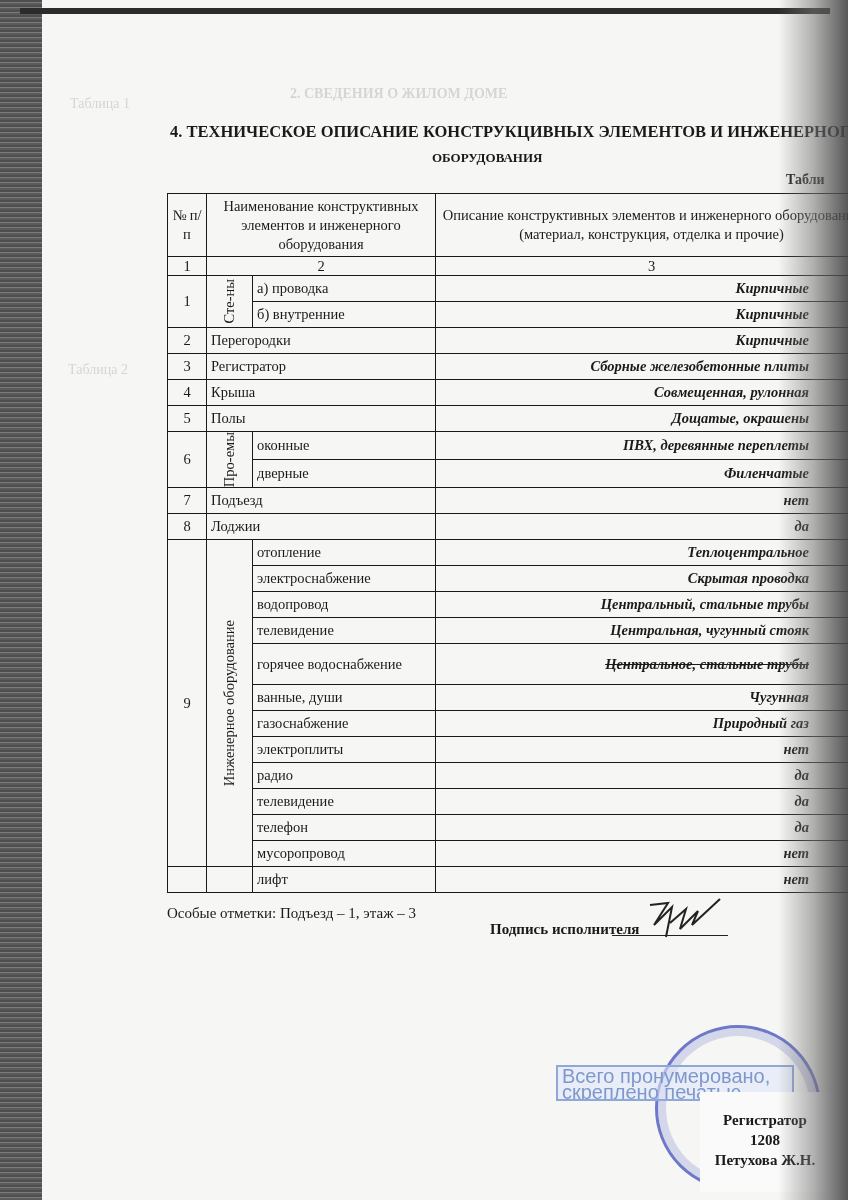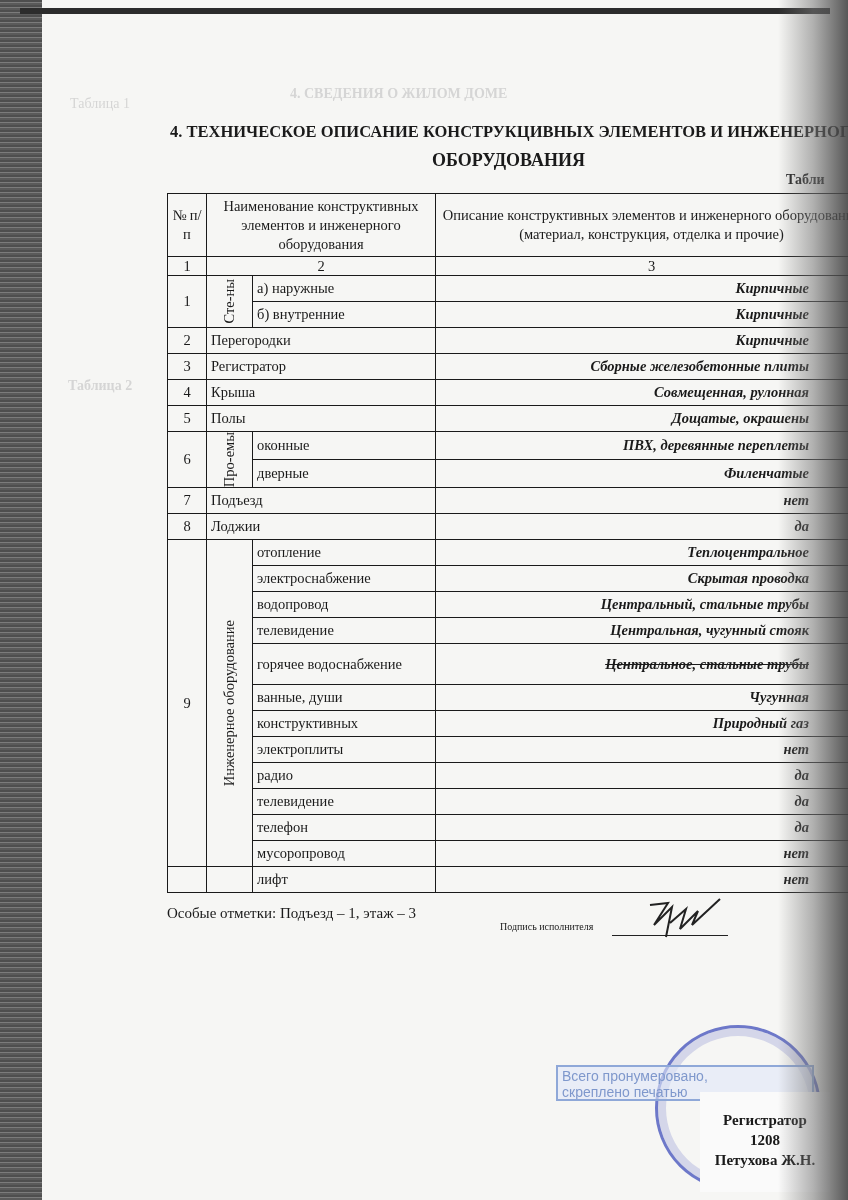--- a/index.html
+++ b/index.html
@@ -24,21 +24,21 @@
   }
   .ghost {
     position: absolute; color: #c8c8c8; font-size: 14px; opacity: 0.7;
   }
   .title {
     position: absolute; left: 170px; top: 122px; width: 680px;
     font-size: 16.5px; font-weight: bold; white-space: nowrap;
   }
   .title2 {
     position: absolute; left: 432px; top: 150px;
-    font-size: 18px; font-weight: bold; white-space: nowrap;
+    font-size: 13px; font-weight: bold; white-space: nowrap;
   }
   .tabl-label {
     position: absolute; left: 786px; top: 172px;
     font-size: 14px; font-weight: bold; white-space: nowrap; color: #222;
   }
   table.main {
     position: absolute; left: 167px; top: 193px;
     border-collapse: collapse; table-layout: fixed;
     width: 700px;
     font-size: 14.5px;
@@ -54,52 +54,52 @@
   }
   table.main tr.head td { height: 62px; text-align: center; white-space: normal; line-height: 19px; }
   .vert {
     writing-mode: vertical-rl; transform: rotate(180deg);
     white-space: nowrap; margin: 0 auto; line-height: 15px;
   }
   .notes {
     position: absolute; left: 167px; top: 905px; font-size: 15px; white-space: nowrap; font-family: Liberation Serif, serif;
   }
   .sig-label {
-    position: absolute; left: 500px; top: 921px; font-size: 10px; white-space: nowrap;
+    position: absolute; left: 490px; top: 921px; font-size: 15px; white-space: nowrap; font-weight: bold;
   }
   .sig-line {
     position: absolute; left: 612px; top: 935px; width: 116px; border-bottom: 1px solid #222;
   }
   .sig-scribble { position: absolute; left: 640px; top: 895px; }
   .blue-stamp {
-    position: absolute; left: 556px; top: 1065px; width: 258px; height: 36px;
-    border: 2px solid #8fa8d8; color: #7f98cc; font-size: 14px; line-height: 16px;
+    position: absolute; left: 556px; top: 1065px; width: 238px; height: 36px;
+    border: 2px solid #8fa8d8; color: #7f98cc; font-size: 20px; line-height: 16px;
     padding: 1px 4px; box-sizing: border-box; background: rgba(225,232,248,0.6);
     font-family: "Liberation Sans", sans-serif; white-space: nowrap; overflow: hidden;
   }
   .round-seal {
     position: absolute; left: 655px; top: 1025px; width: 160px; height: 160px;
     border-radius: 50%; border: 3px solid #6d78c9;
     box-shadow: inset 0 0 0 8px rgba(110,120,200,0.25);
   }
   .reg-box {
     position: absolute; left: 700px; top: 1092px; width: 130px; height: 100px;
     background: #fafafa; text-align: center; font-weight: bold; font-size: 15px;
     line-height: 20px; padding-top: 18px; box-sizing: border-box;
   }
 </style>
 </head>
 <body>
 
 <div class="left-edge"></div>
 <div class="top-edge"></div>
 
-<div class="ghost" style="left:290px;top:86px;font-weight:bold;">4. СВЕДЕНИЯ О ЖИЛОМ ДОМЕ</div>
+<div class="ghost" style="left:290px;top:86px;font-weight:bold;">2. СВЕДЕНИЯ О ЖИЛОМ ДОМЕ</div>
 <div class="ghost" style="left:70px;top:96px;font-weight:normal;">Таблица 1</div>
-<div class="ghost" style="left:68px;top:378px;font-weight:bold;">Таблица 2</div>
+<div class="ghost" style="left:68px;top:362px;font-weight:normal;">Таблица 2</div>
 
 <div class="title">4. ТЕХНИЧЕСКОЕ ОПИСАНИЕ КОНСТРУКЦИВНЫХ ЭЛЕМЕНТОВ И ИНЖЕНЕРНОГО</div>
 <div class="title2">ОБОРУДОВАНИЯ</div>
 <div class="tabl-label">Табли</div>
 
 <table class="main">
   <colgroup>
     <col style="width:39px">
     <col style="width:46px">
     <col style="width:183px">
@@ -115,21 +115,21 @@
     <td class="c" style="height:18px">1</td>
     <td class="c" colspan="2" style="height:18px">2</td>
     <td class="c" style="height:18px">3</td>
   </tr>
 
   <tr>
     <td class="c" rowspan="2">1</td>
     <td class="c" rowspan="2">
           <div class="vert">Сте-ны</div>
         </td>
-    <td>а) наружные</td>
+    <td>а) проводка</td>
     <td class="val">Кирпичные</td>
   </tr>
   <tr>
     <td>б) внутренние</td>
     <td class="val">Кирпичные</td>
   </tr>
 
   <tr>
     <td class="c">2</td>
     <td colspan="2">Перегородки</td>
@@ -197,21 +197,21 @@
   </tr>
   <tr>
     <td style="height:40px;white-space:normal;line-height:18px">горячее водоснабжение</td>
     <td class="val" style="text-decoration:line-through;">Центральное, стальные трубы</td>
   </tr>
   <tr>
     <td>ванные, души</td>
     <td class="val">Чугунная</td>
   </tr>
   <tr>
-    <td>конструктивных</td>
+    <td>газоснабжение</td>
     <td class="val">Природный газ</td>
   </tr>
   <tr>
     <td>электроплиты</td>
     <td class="val">нет</td>
   </tr>
   <tr>
     <td>радио</td>
     <td class="val">да</td>
   </tr>

